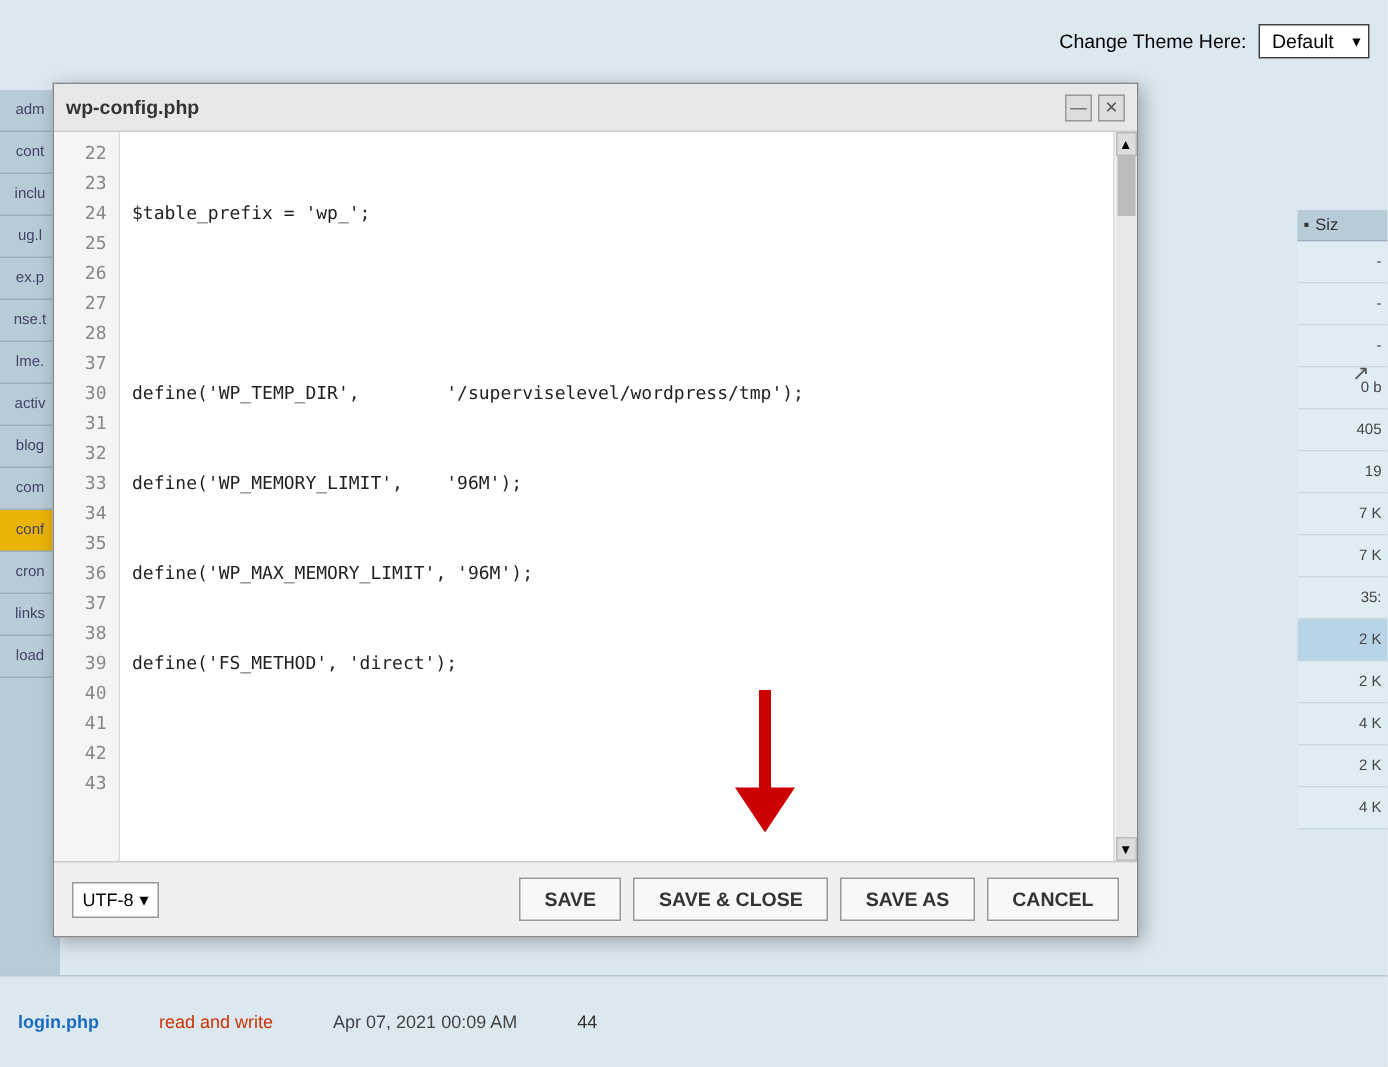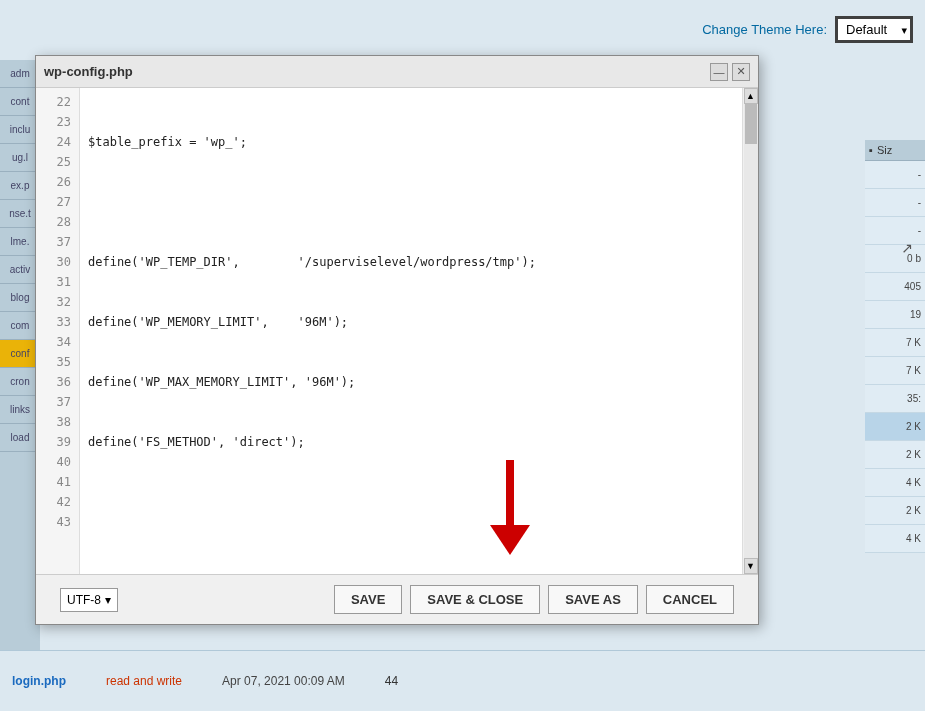--- a/index.html
+++ b/index.html
@@ -27,24 +27,24 @@
       top: 10px;
       right: 0;
       display: flex;
       align-items: center;
       gap: 8px;
       padding: 6px 12px;
       background: transparent;
     }
     .theme-label {
       font-size: 13px;
-      color: #0369a1;
+      color: #000000;
     }
     .theme-select {
-      border: 3px solid #404040;
+      border: 1px solid #404040;
       background: #fff;
       padding: 3px 22px 3px 8px;
       font-size: 13px;
       appearance: none;
       position: relative;
       cursor: pointer;
     }
     .theme-select-wrapper {
       position: relative;
       display: inline-block;
@@ -273,21 +273,21 @@
       margin: 0 auto;
     }
 
     
     .modal-toolbar {
       height: 50px;
       background: #f0f0f0;
       border-top: 1px solid #ccc;
       display: flex;
       align-items: center;
-      padding: 0 24px;
+      padding: 0 12px;
       gap: 8px;
     }
 
     .encoding-select {
       border: 1px solid #999;
       background: #fff;
       padding: 4px 6px;
       font-size: 12px;
       display: flex;
       align-items: center;

